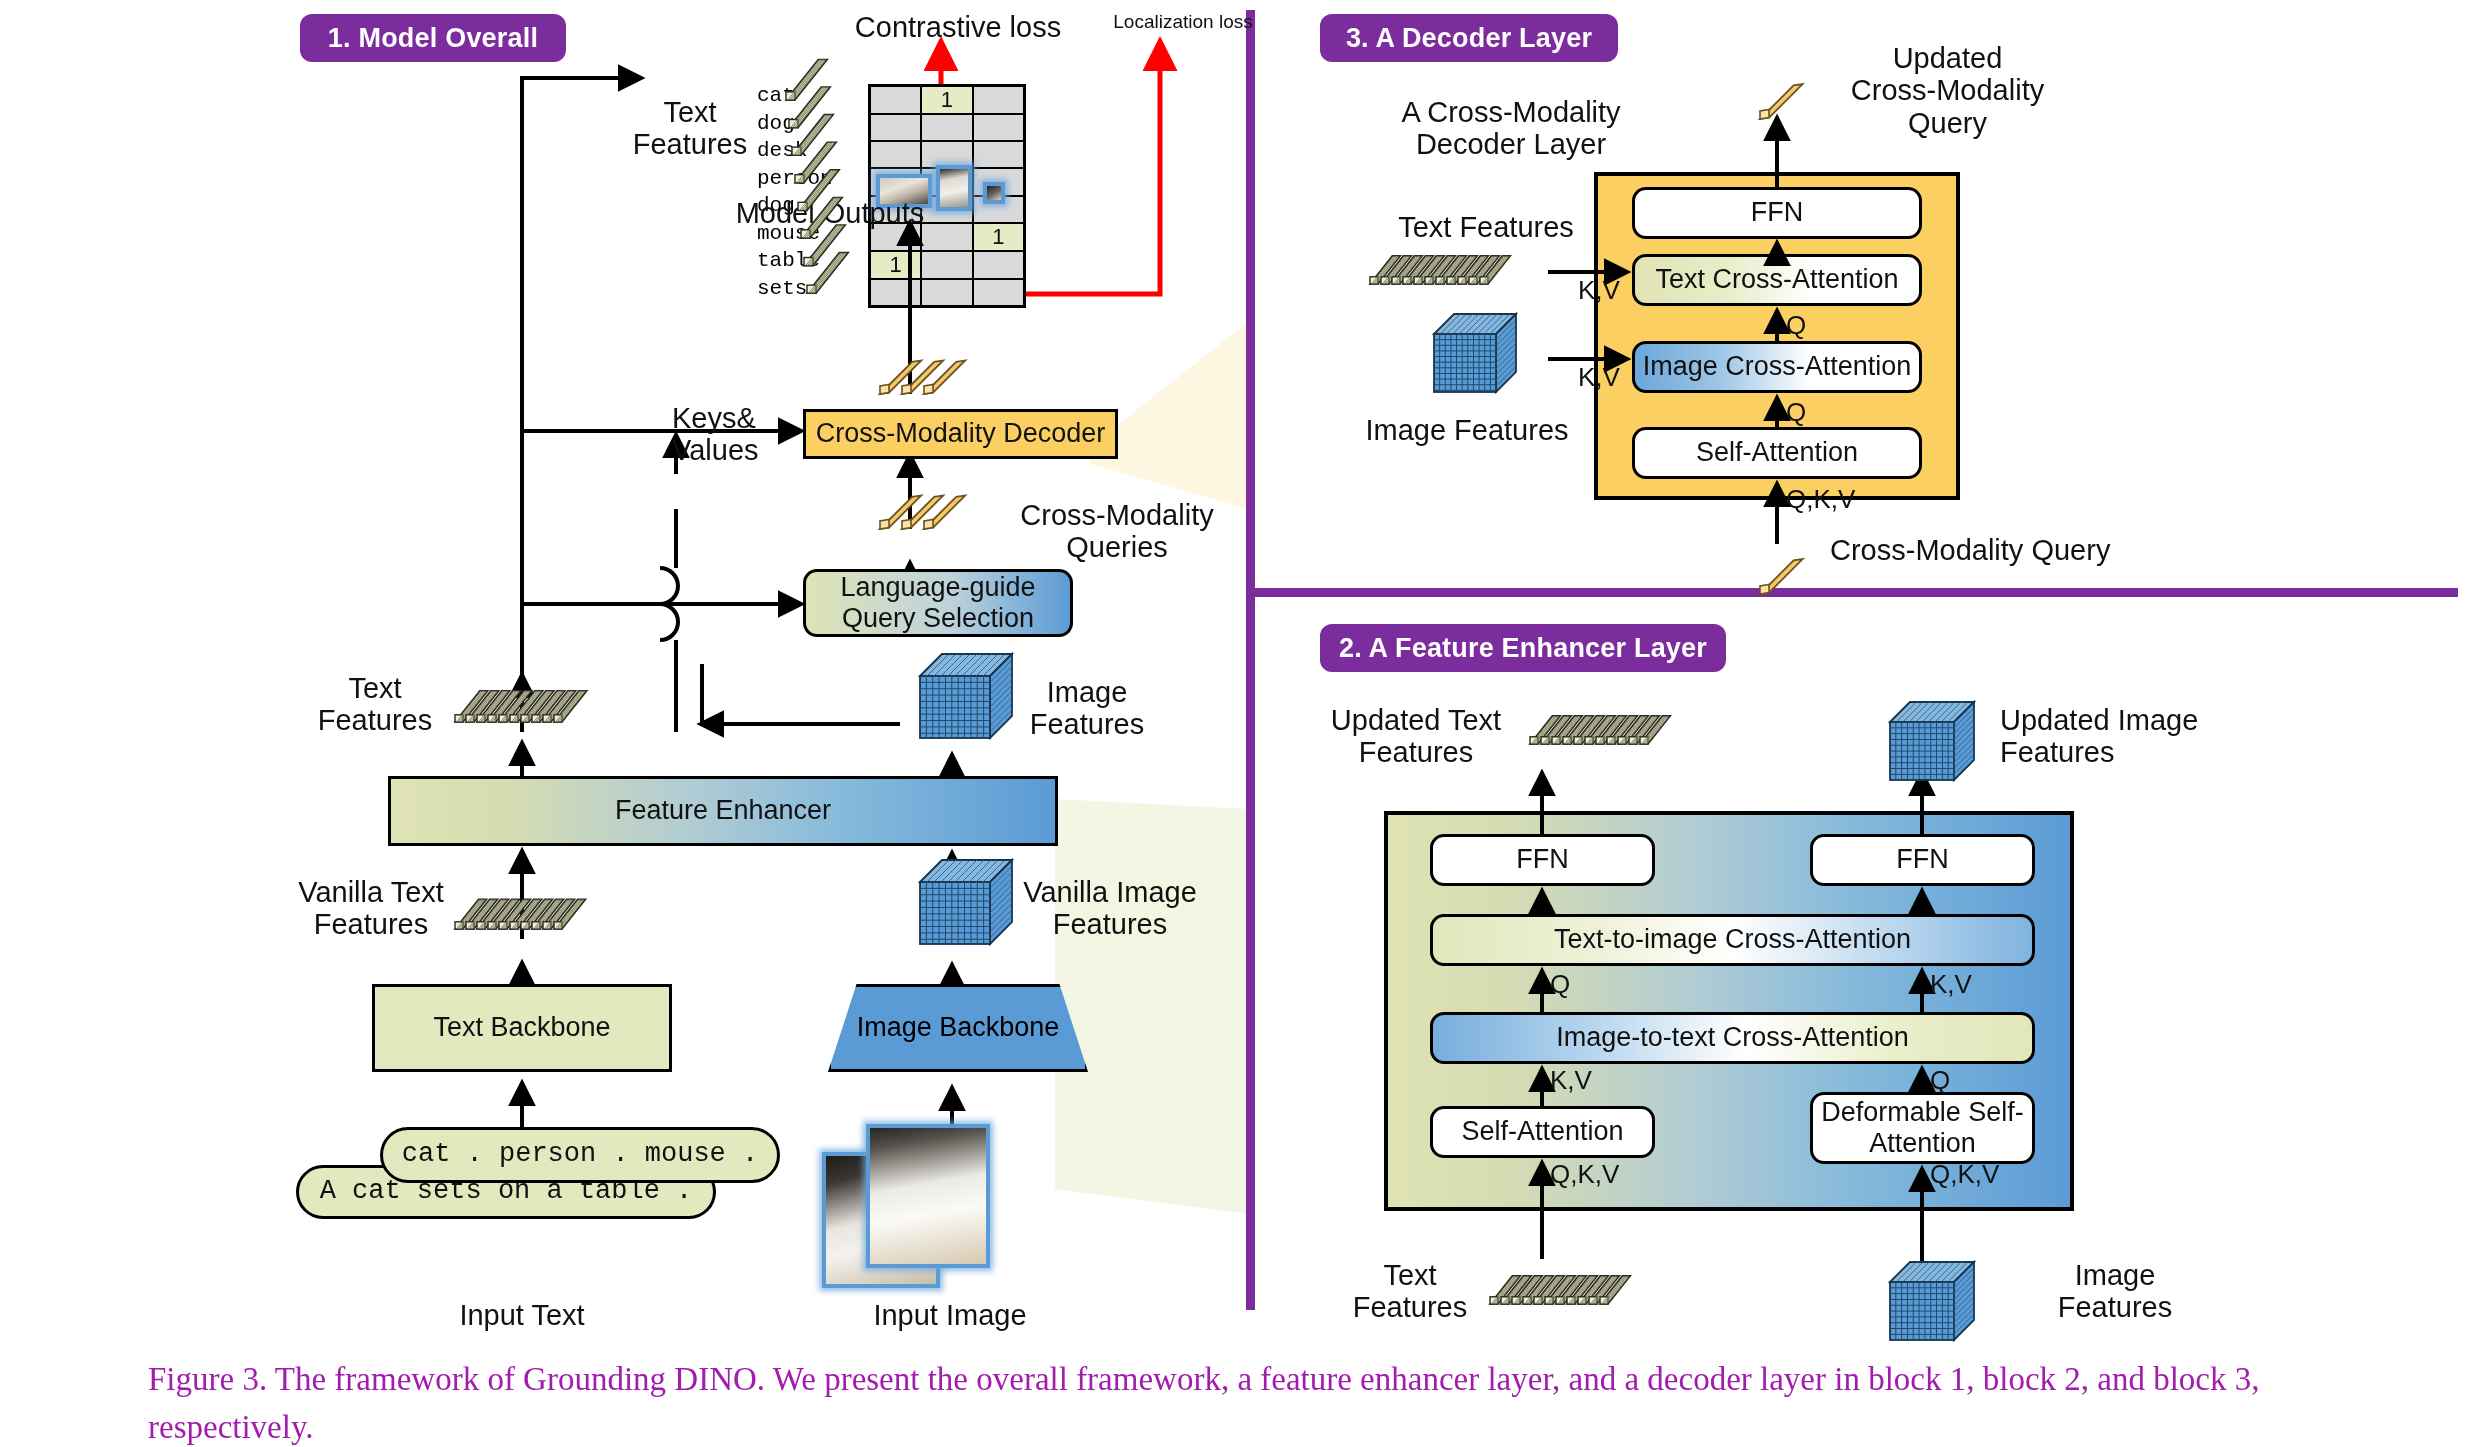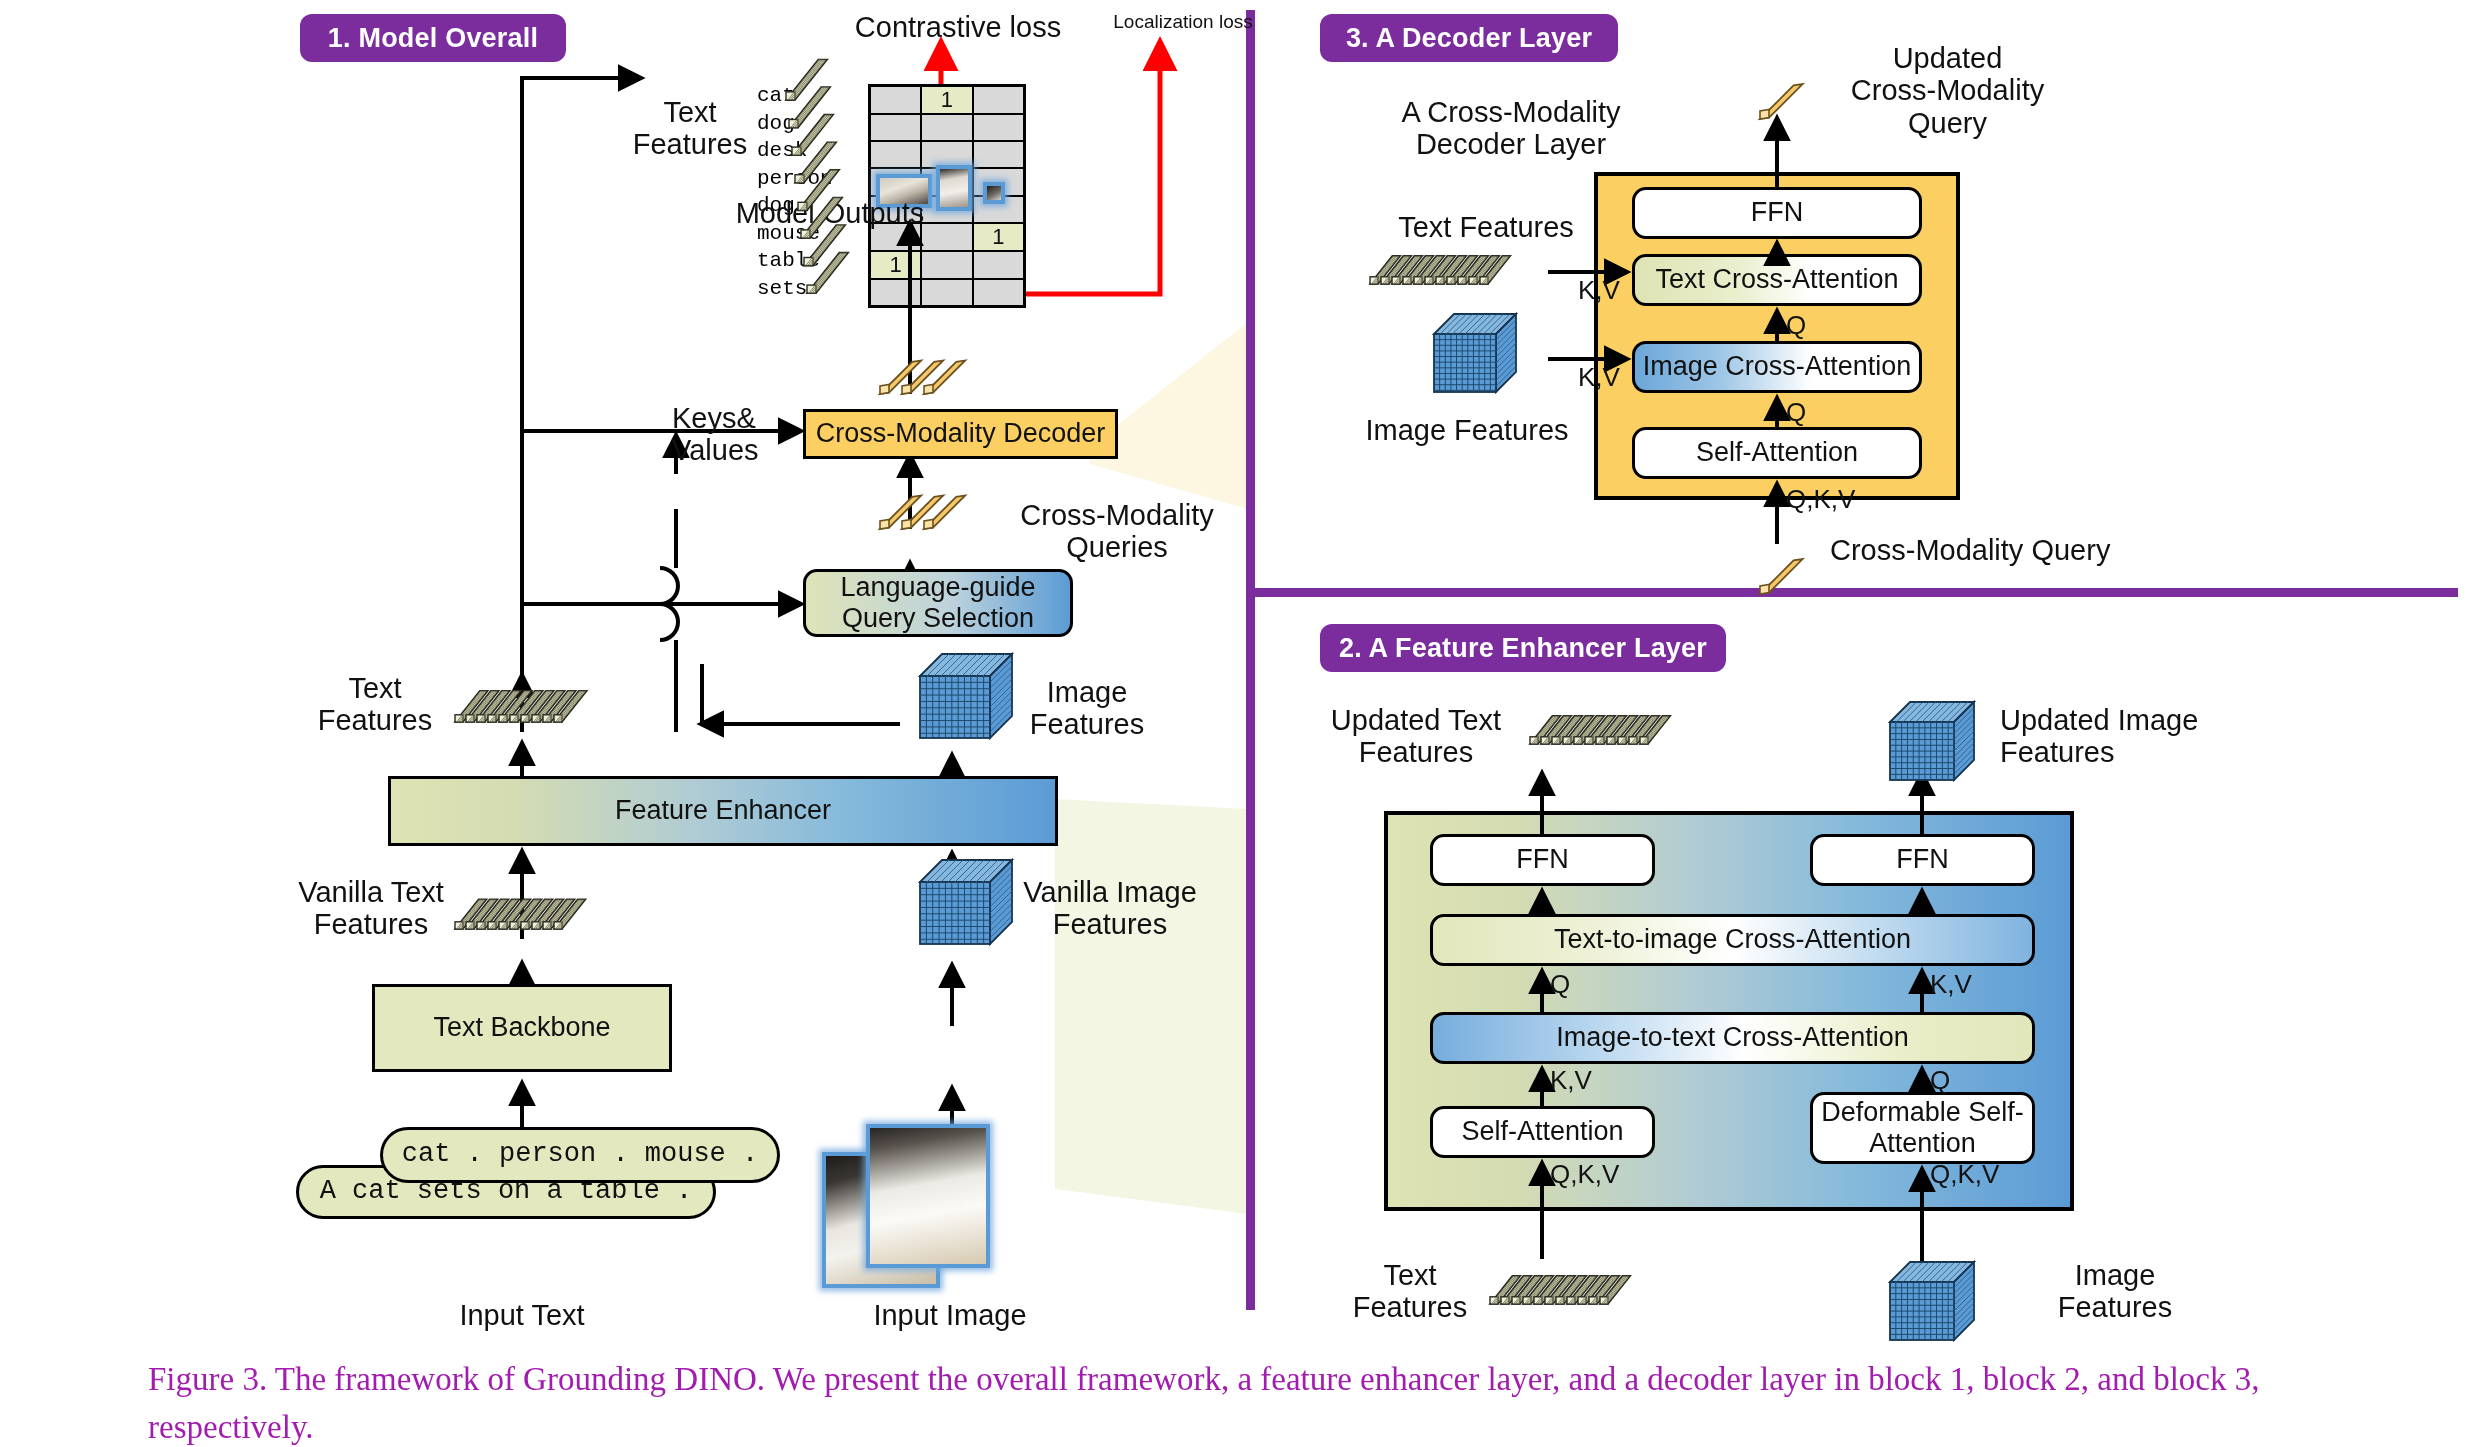--- a/index.html
+++ b/index.html
@@ -211,20 +211,22 @@
 
   <div class="lbl" style="left:276px;top:872px;width:190px;font-size:29px;">Vanilla Text
 Features</div>
 
   <div class="lbl" style="left:1010px;top:872px;width:200px;font-size:29px;">Vanilla Image
 Features</div>
 
   <div class="box greenbox" style="left:372px;top:980px;width:300px;height:88px;">Text
 Backbone</div>
 
+  <div class="trap" style="left:828px;top:980px;width:260px;height:88px;">Image
+Backbone</div>
 
   <div class="box pill greenbox mono" style="left:296px;top:1161px;width:420px;height:54px;font-size:27px;z-index:2;">A cat sets on a table .</div>
 
   <div class="box pill greenbox mono" style="left:380px;top:1123px;width:400px;height:56px;font-size:27px;z-index:3;">cat . person . mouse .</div>
 
   <div class="thumb" style="left:822px;top:1148px;width:118px;height:136px;z-index:1;
               background:linear-gradient(165deg,#1e1c1a 0%,#3a3733 18%,#e9e6df 48%,#f4f2ed 66%,#c9bda6 100%);"></div>
   <div class="thumb" style="left:866px;top:1120px;width:124px;height:144px;z-index:2;
               background:linear-gradient(170deg,#272523 0%,#56524c 14%,#eceae4 42%,#fbfaf7 62%,#d6c9b0 100%);"></div>
 

